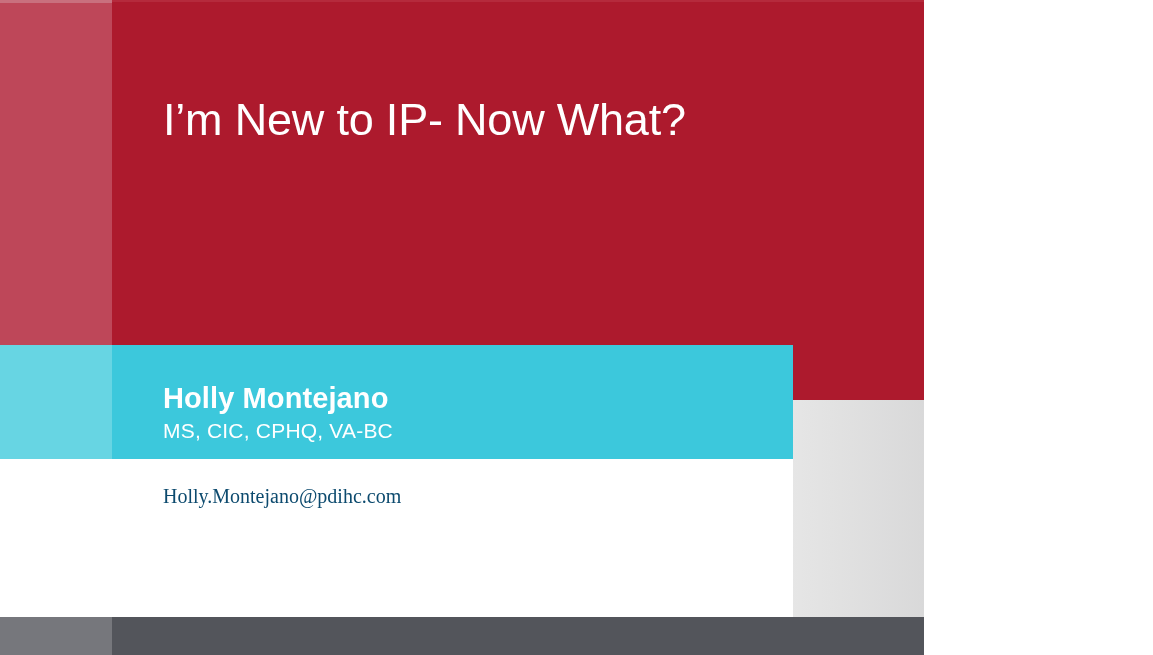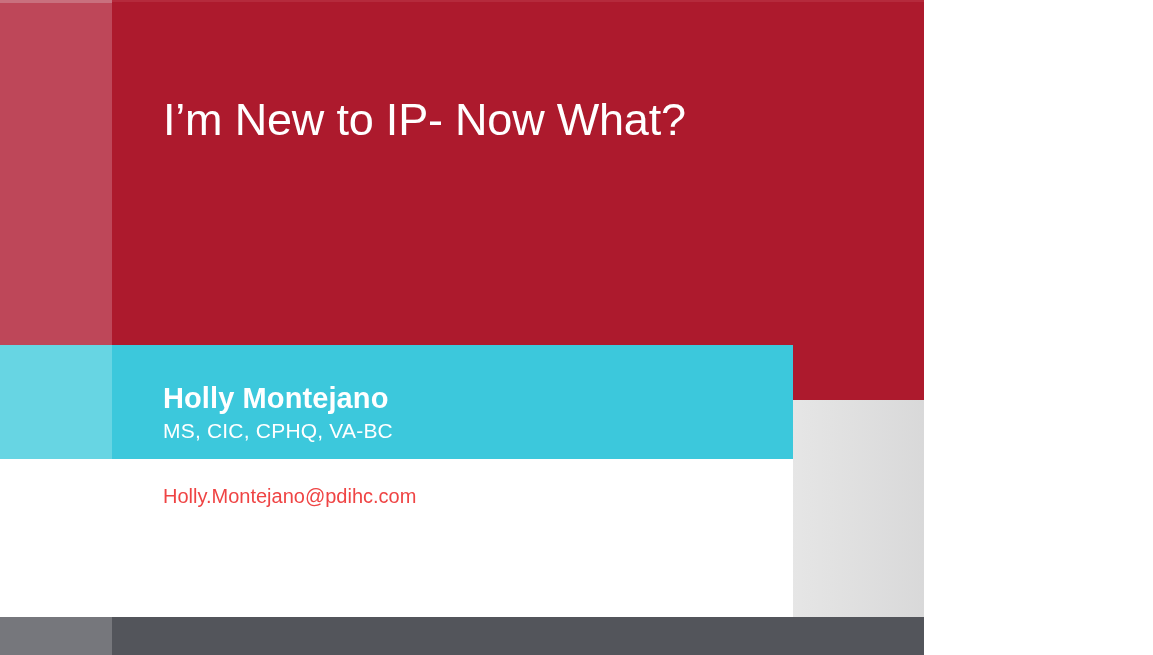--- a/index.html
+++ b/index.html
@@ -138,21 +138,22 @@
     width: 600px;
   }
   .contact-line {
     color: #6b6b6b;
     font-size: 20px;
     font-weight: 400;
     line-height: 30px;
     white-space: nowrap;
   }
   .contact-line.email {
-    color: #ef4444;
+    color: #0c4a6e;
+    font-family: Liberation Serif, serif;
   }
 </style>
 </head>
 <body>
 
 <div id="slide">
 
   <div class="bg-plate"></div>
 
   <div class="red-panel"></div>

